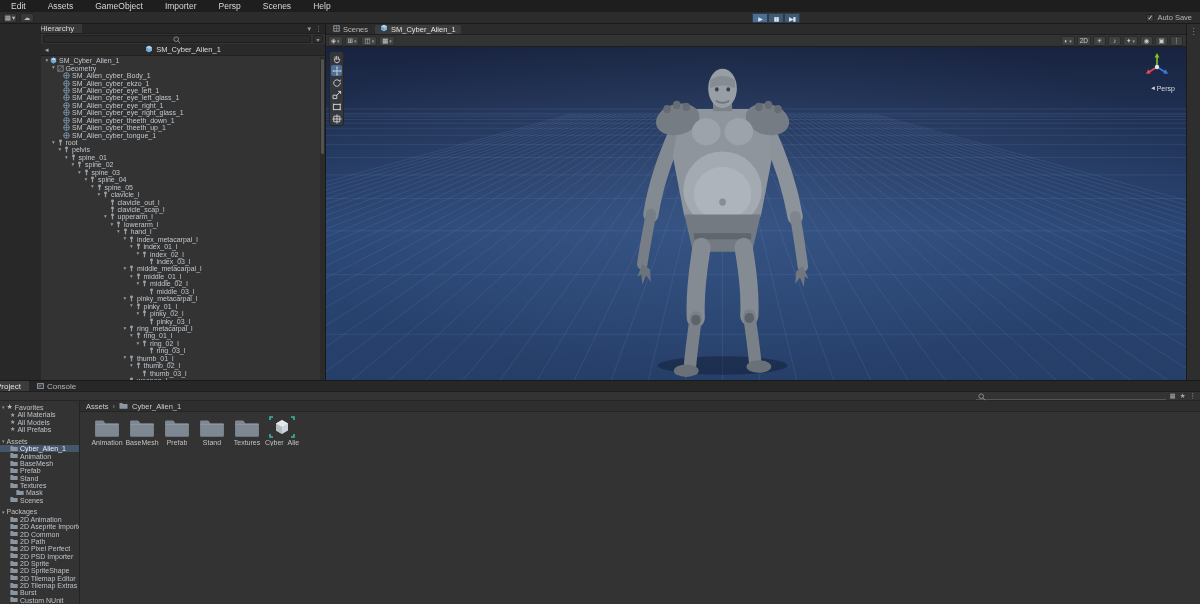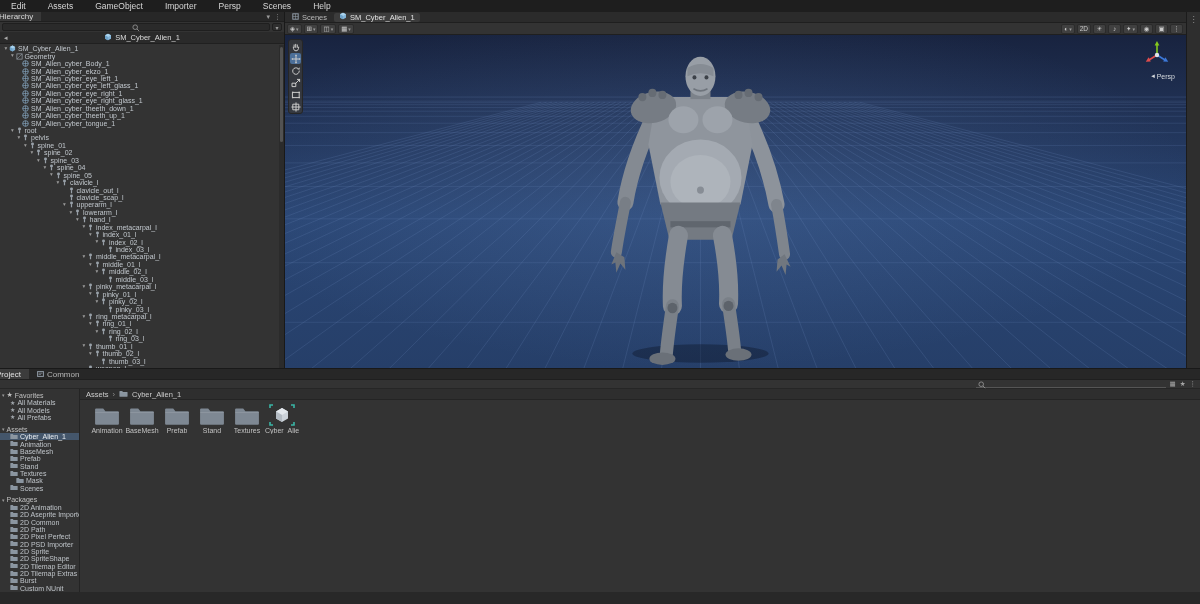--- a/index.html
+++ b/index.html
@@ -16,21 +16,21 @@
   .tb-btn{height:10px;min-width:14px;background:#3a3a3a;border:1px solid #262626;border-radius:2px;
           display:flex;align-items:center;justify-content:center;font-size:6.5px;color:#bdbdbd;gap:1px;}
   .playgroup{position:absolute;left:752px;top:1px;display:flex;}
   .pbtn{width:16px;height:10px;background:#44586e;border:1px solid #2b3a4c;color:#d5e6f5;font-size:6px;
         display:flex;align-items:center;justify-content:center;letter-spacing:-1px;}
   .pbtn.play{background:#4e6e92;}
   .autosave{position:absolute;right:8px;top:1px;display:flex;align-items:center;gap:3px;font-size:7.5px;color:#b5b5b5;}
   .checkbox{width:8px;height:8px;background:#3a3a3a;border:1px solid #222;border-radius:1px;font-size:7px;color:#d8d8d8;
             display:flex;align-items:center;justify-content:center;line-height:1;}
 
-  .main{display:flex;height:356px;}
+  .main{display:flex;height:356px;margin-left:41px;}
 
   
   .hierarchy{width:285px;background:#333;border-right:1px solid #191919;display:flex;flex-direction:column;position:relative;}
   .h-tabrow{height:10px;background:#272727;display:flex;align-items:center;position:relative;border-bottom:1px solid #1f1f1f;}
   .h-tab{height:100%;background:#383838;padding:0 8px;display:flex;align-items:center;font-size:8px;color:#d8d8d8;overflow:hidden;}
   .h-tab .clip{margin-left:-9px;white-space:nowrap;}
   .h-tab-icons{position:absolute;right:3px;top:0;display:flex;gap:4px;font-size:7px;color:#9a9a9a;align-items:center;height:100%;}
   .h-searchrow{height:10px;display:flex;align-items:center;padding:0 2px;gap:2px;background:#333;}
   .h-search{flex:1;height:8px;background:#2a2a2a;border:1px solid #1f1f1f;border-radius:2px;display:flex;align-items:center;justify-content:center;}
   .h-filter{width:10px;height:8px;background:#2f2f2f;border:1px solid #1f1f1f;border-radius:2px;font-size:6px;color:#9a9a9a;
@@ -107,20 +107,40 @@
   <div class="menubar">
       <span>Edit</span>
       <span>Assets</span>
       <span>GameObject</span>
       <span>Importer</span>
       <span>Persp</span>
       <span>Scenes</span>
       <span>Help</span>
     </div>
 
+  <div class="toolbar">
+    <div class="tb-left">
+      <div class="tb-btn">
+        <span>▦</span>
+          <span class="caret">▾</span>
+      </div>
+      <div class="tb-btn">
+        <span>☁</span>
+      </div>
+    </div>
+    <div class="playgroup">
+      <div class="pbtn play">▶</div>
+      <div class="pbtn">▮▮</div>
+      <div class="pbtn">▶▮</div>
+    </div>
+    <div class="autosave">
+      <span class="checkbox">✓</span>
+      <span>Auto Save</span>
+    </div>
+  </div>
 
   <div class="main">
 
     <div class="hierarchy">
       <div class="h-tabrow">
         <div class="h-tab">
           <span class="clip">Hierarchy</span>
         </div>
         <div class="h-tab-icons">
             <span>▾</span>
@@ -863,21 +883,21 @@
   <div class="bottom">
     <div class="b-tabrow">
       <div class="b-tab active">
         <span class="clip2">Project</span>
       </div>
       <div class="b-tab">
         <span><svg width="7" height="6">
               <rect x="0.6" y="0.6" width="5.8" height="4.8" fill="none" stroke="#8f9aa5"></rect>
               <path d="M1.6 2.2h3.8M1.6 3.6h2.4" stroke="#8f9aa5" stroke-width="0.7"></path>
             </svg></span>
-        <span>Common</span>
+        <span>Console</span>
       </div>
     </div>
     <div class="b-toolbar">
       <div class="p-search">
         <span><svg width="8" height="8" viewBox="0 0 8 8">
               <circle cx="3.2" cy="3.2" r="2.3" fill="none" stroke="#909090" stroke-width="0.9"></circle>
               <path d="M5 5l2.2 2.2" stroke="#909090" stroke-width="0.9"></path>
             </svg></span>
       </div>
       <div class="p-tb-icons">

